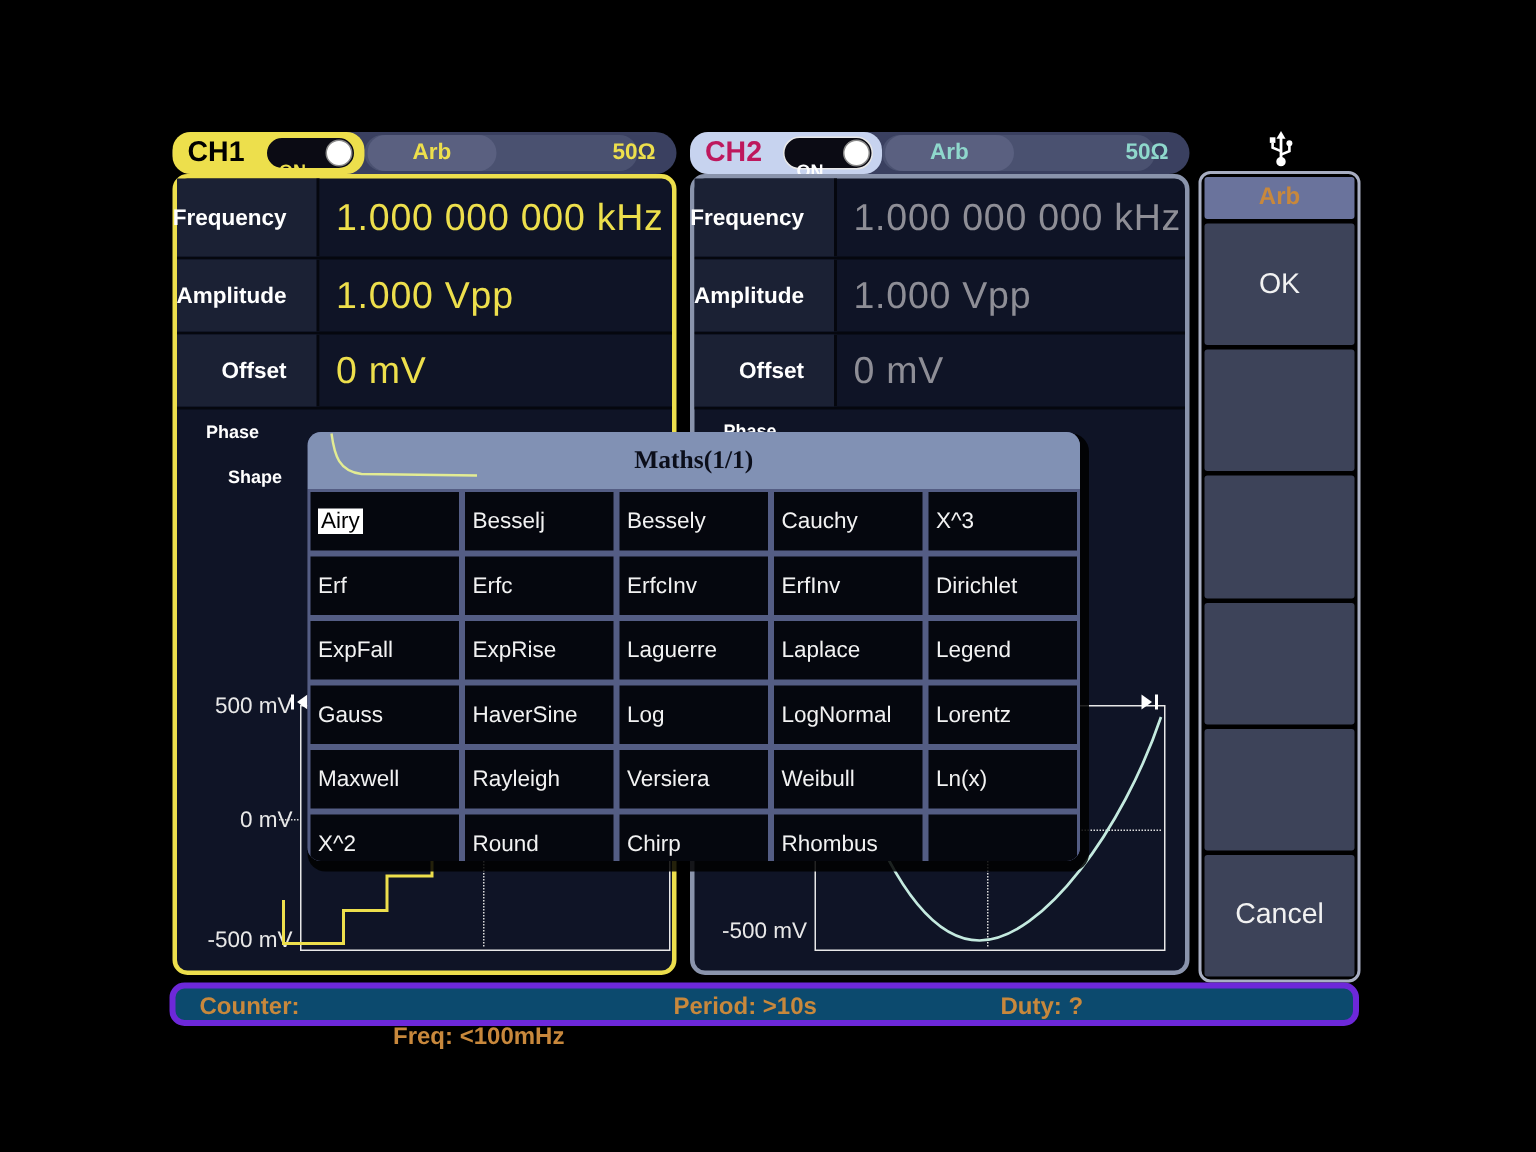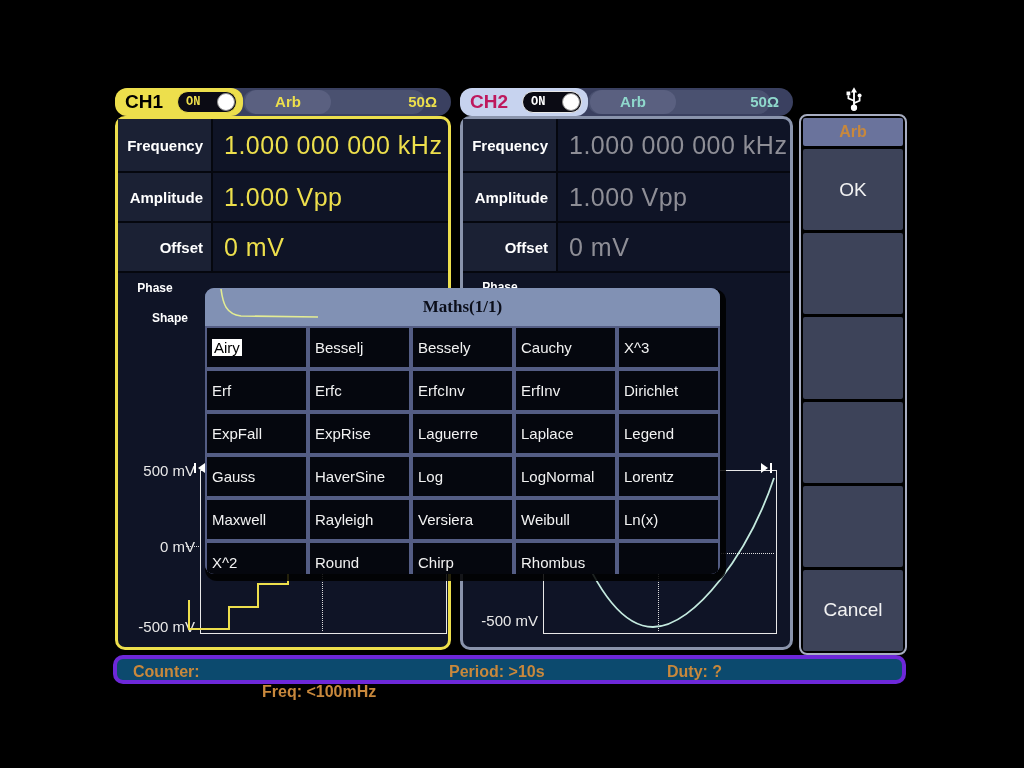--- a/index.html
+++ b/index.html
@@ -7,31 +7,31 @@
        font-family:"Liberation Sans","DejaVu Sans",sans-serif;}
 
   
   .hdrbar{position:absolute;height:28px;border-radius:14px;background:#3A4060;}
   .modepill2{position:absolute;left:128px;top:2px;width:182px;height:24px;border-radius:12px;background:#4A5170;}
   .modepill{position:absolute;left:130px;top:2px;width:86px;height:24px;border-radius:12px;background:#5A6080;
             text-align:center;line-height:24px;font-weight:bold;font-size:15px;}
   .chtab{position:absolute;left:0;top:0;height:28px;width:128px;border-radius:12px;}
   .chname{position:absolute;left:10px;top:0;line-height:28px;font-weight:bold;font-size:19px;}
   .onpill{position:absolute;left:62px;top:3px;width:60px;height:22px;border-radius:11px;background:#0B0B14;box-sizing:border-box;}
-  .ontext{position:absolute;left:8px;top:0;line-height:20px;font-size:12px;font-weight:bold;font-family:Liberation Mono, monospace;}
+  .ontext{position:absolute;left:8px;top:12px;line-height:20px;font-size:12px;font-weight:bold;}
   .knob{position:absolute;right:1px;top:1px;width:18px;height:18px;border-radius:50%;background:#fff;border:1px solid #8a8a8a;box-sizing:border-box;}
   .imp{position:absolute;right:14px;top:0;line-height:28px;font-weight:bold;font-size:15px;}
 
   
   .panel{position:absolute;border-radius:10px;box-sizing:border-box;background:#0F1426;}
   #ch1-panel{left:115px;top:116px;width:336px;height:534px;border:3px solid #EDDF4C;}
   #ch2-panel{left:460px;top:116px;width:333px;height:534px;border:3px solid #8A94AC;}
   .frow{display:flex;border-bottom:2px solid #05070E;}
   .flabel{width:95px;background:#1B2134;border-right:2px solid #05070E;display:flex;align-items:center;
-          justify-content:flex-end;padding-right:8px;box-sizing:border-box;color:#fff;font-weight:bold;font-size:15px;}
+          justify-content:flex-end;padding-right:20px;box-sizing:border-box;color:#fff;font-weight:bold;font-size:15px;}
   .fvalue{flex:1;display:flex;align-items:center;padding-left:11px;font-size:25px;letter-spacing:0.5px;}
   .h52{height:52px}.h48{height:48px}
   .ch1v{color:#EDDF4C}.ch2v{color:#8E8E96}
 
   .sidelabel{position:absolute;color:#fff;font-weight:bold;font-size:12px;text-align:center;z-index:2;}
   .scalelabel{position:absolute;color:#E8E8E8;font-size:15px;text-align:right;z-index:2;}
 
   
   .wbox{position:absolute;border:1px solid #E8E8E8;z-index:1;}
   #ch1-wbox{left:200px;top:470px;width:245px;height:162px;}

